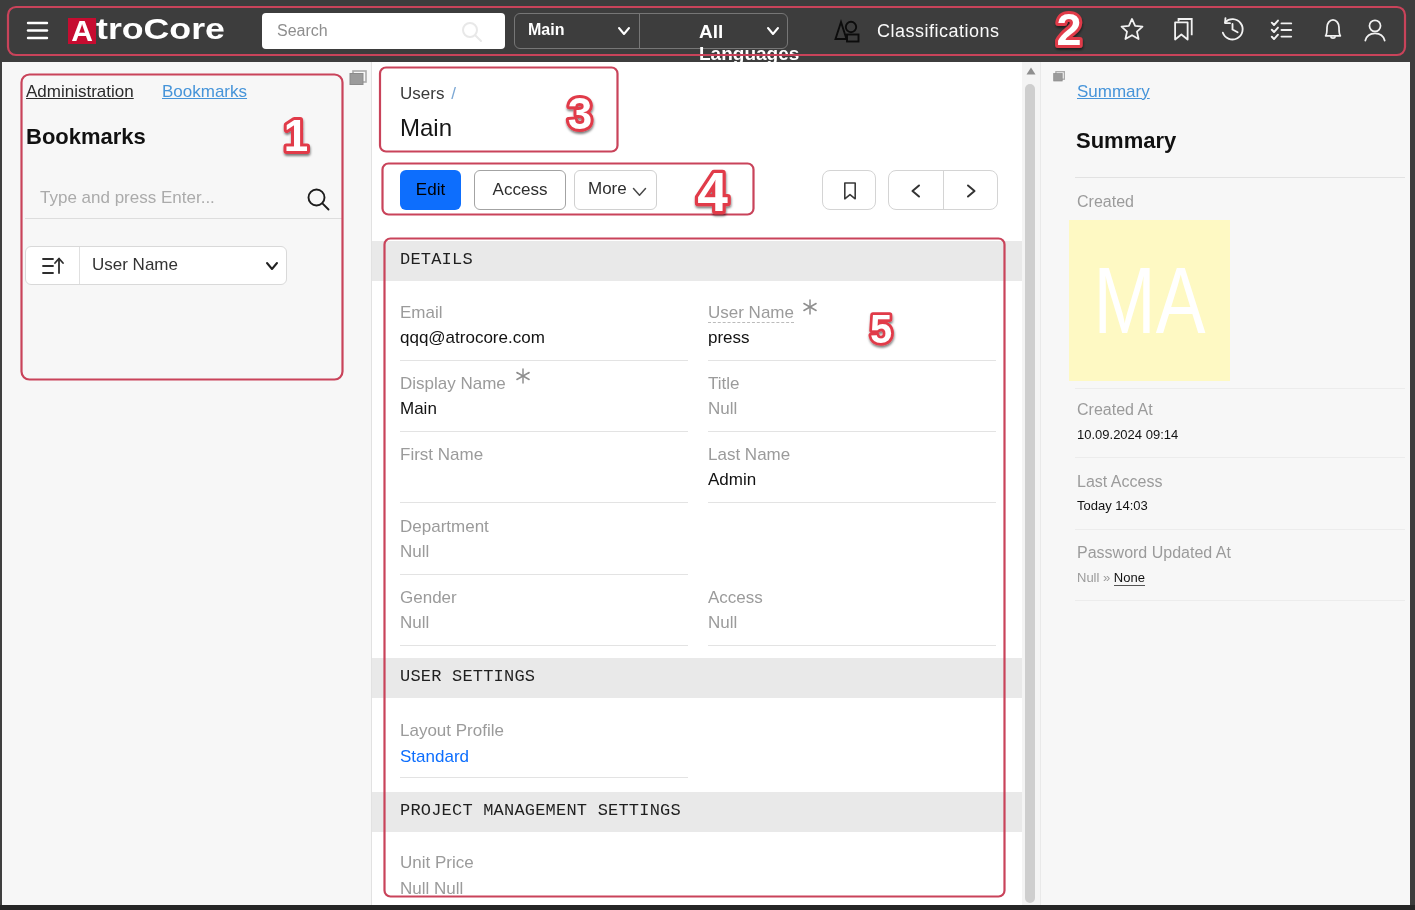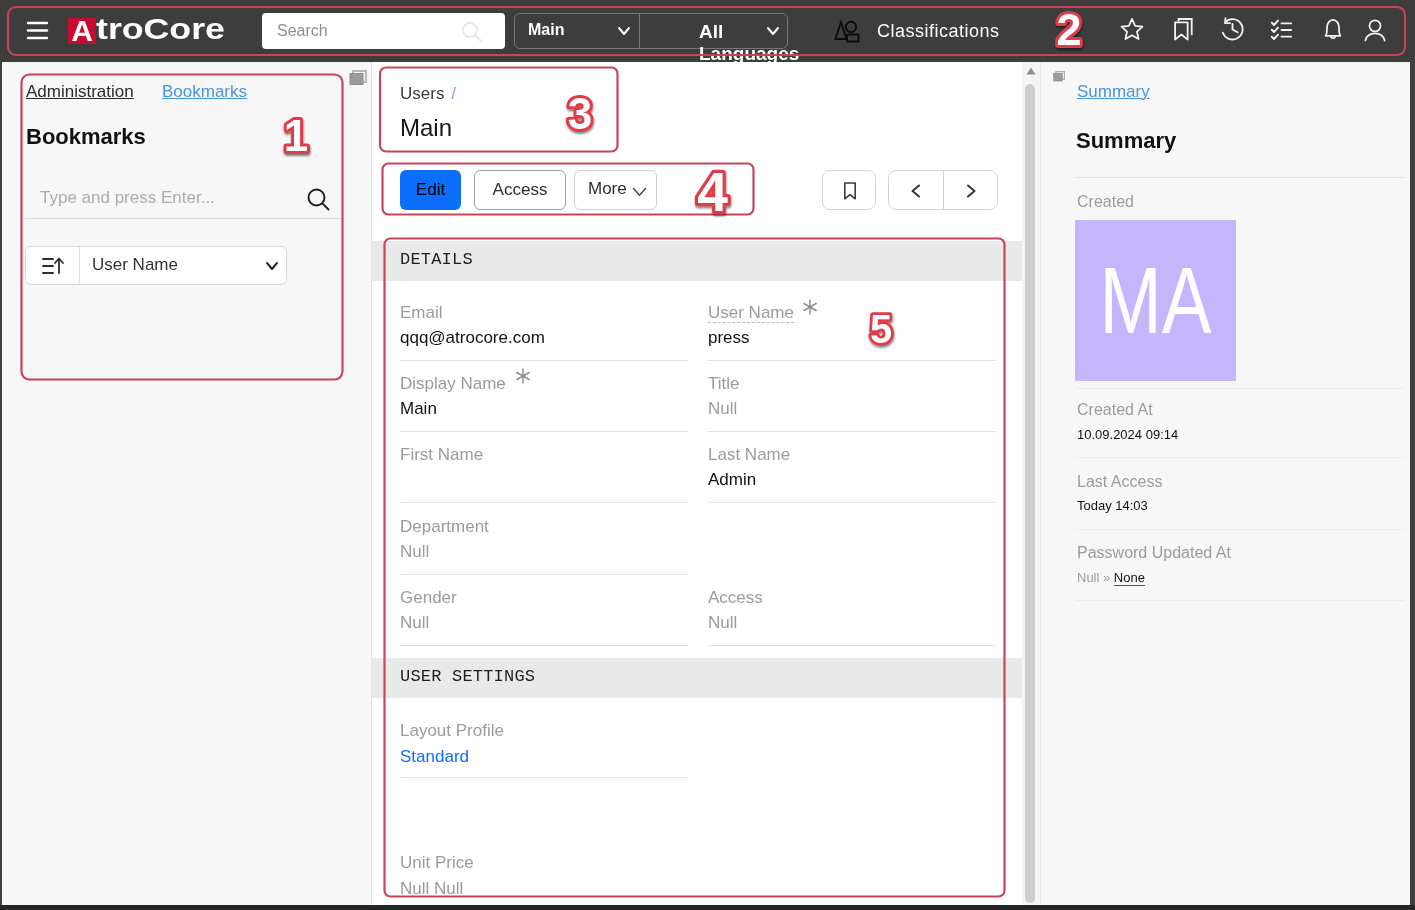--- a/index.html
+++ b/index.html
@@ -46,21 +46,21 @@
 #btn-nav { left:516px; top:108px; width:110px; background:#fff; border:1px solid #d4d4d4; border-radius:8px; }
 #btn-nav .dvd { position:absolute; left:54px; top:0; width:1px; height:38px; background:#d4d4d4; }
 
 #sbar { position:absolute; left:1022px; top:62px; width:18px; height:843px; background:#f4f4f4; }
 #sbar .thumb { position:absolute; left:3px; top:22px; width:10px; height:819px; background:#cecece; border-radius:5px; }
 
 #sidebar { position:absolute; left:1040px; top:62px; width:370px; height:848px; background:#f7f7f7; border-left:1px solid #e9e9e9; }
 .sb-lbl { position:absolute; left:36px; font-size:16px; color:#9b9b9b; }
 .sb-val { position:absolute; left:36px; font-size:13px; color:#121212; }
 .sb-line { position:absolute; left:34px; width:330px; height:1px; background:#ececec; }
-#avatar { position:absolute; left:34px; top:158px; width:161px; height:161px; background:#c4b5fd; }
+#avatar { position:absolute; left:28px; top:158px; width:161px; height:161px; background:#fef9c3; }
 
 #edge-r { position:absolute; left:1410px; top:0; width:5px; height:910px; background:#3e3e3e; }
 #edge-b { position:absolute; left:0; top:905px; width:1415px; height:5px; background:#262626; }
 #edge-l { position:absolute; left:0; top:62px; width:2px; height:843px; background:#3f3f3f; }
 #overlay { position:absolute; left:0; top:0; width:1415px; height:910px; pointer-events:none; }
 </style>
 </head>
 <body>
 <div id="stage">
   <div id="navbar">
@@ -242,20 +242,23 @@
     <div class="val null" style="left:336px;top:551px">Null</div>
     <div class="fline" style="left:336px;top:583px;width:288px"></div>
 
     <div class="band" style="top:596px">
         <span>USER SETTINGS</span>
       </div>
     <div class="lbl" style="left:28px;top:658.5px">Layout Profile</div>
     <div class="val" style="left:28px;top:684.5px"><a class="blue" style="text-decoration:none">Standard</a></div>
     <div class="fline" style="left:28px;top:715px;width:288px"></div>
 
+    <div class="band" style="top:730px">
+        <span>PROJECT MANAGEMENT SETTINGS</span>
+      </div>
     <div class="lbl" style="left:28px;top:791px">Unit Price</div>
     <div class="val null" style="left:28px;top:816.5px">Null Null</div>
   </div>
   <div id="sbar">
     <svg class="abs" style="left:4px;top:5px" width="10" height="8" viewBox="0 0 10 8">
         <polygon points="5,0.5 9.5,7.5 0.5,7.5" fill="#8f8f8f"></polygon>
       </svg>
     <div class="thumb"></div>
   </div>
   <div id="sidebar">

